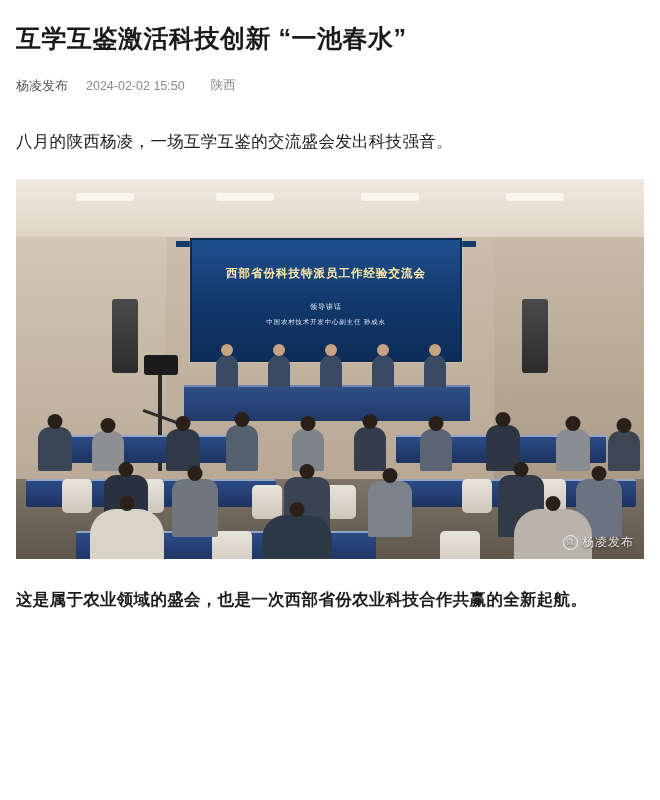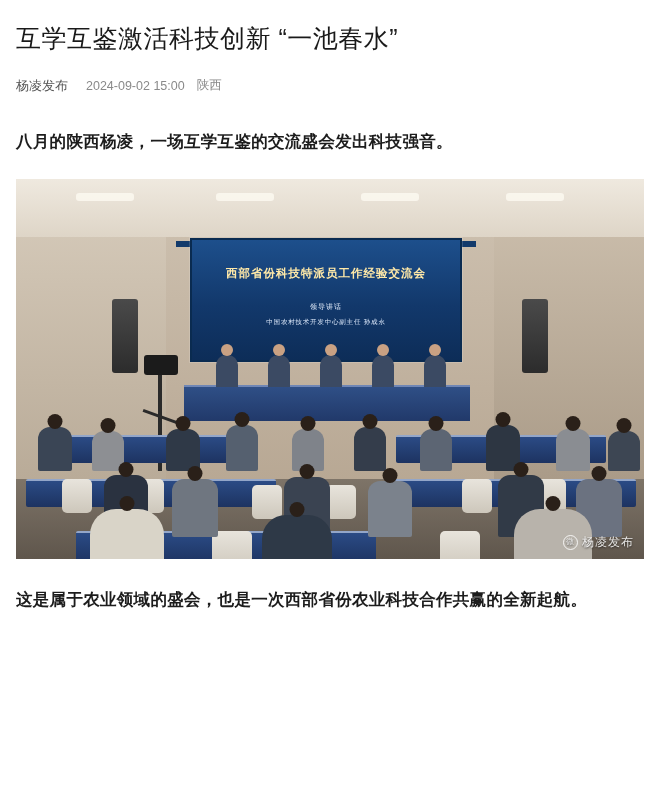--- a/index.html
+++ b/index.html
@@ -15,46 +15,46 @@
     color: #222222;
   }
   .page {
     width: 660px;
     box-sizing: border-box;
     padding: 18px 16px 0 16px;
   }
   .article-title {
     font-size: 25px;
     line-height: 1.3;
-    font-weight: normal;
+    font-weight: bold;
     color: #1a1a1a;
     letter-spacing: 0.5px;
     margin: 4px 0 16px 0;
   }
   .meta-row {
     display: flex;
     align-items: center;
     margin-top: 22px;
     font-size: 12.5px;
     color: #8a8a8a;
   }
   .meta-source {
     color: #555555;
     font-size: 13px;
   }
   .meta-date {
     margin-left: 18px;
   }
   .meta-region {
-    margin-left: 12px;
+    margin-left: 26px;
   }
   .lead-paragraph {
     margin-top: 32px;
     font-size: 16.5px;
-    font-weight: bold;
+    font-weight: normal;
     line-height: 1.75;
     color: #1c1c1c;
     letter-spacing: 0.3px;
   }
   .body-paragraph {
     margin-top: 22px;
     font-size: 16.5px;
     line-height: 1.85;
     color: #2b2b2b;
     text-align: justify;
@@ -254,21 +254,21 @@
 </style>
 </head>
 <body>
 
 <div class="page">
 
   <h1 class="article-title">互学互鉴激活科技创新 “一池春水”</h1>
 
   <div class="meta-row">
     <span class="meta-source">杨凌发布</span>
-    <span class="meta-date">2024-09-02 15:00</span>
+    <span class="meta-date">2024-02-02 15:50</span>
     <span class="meta-region">陕西</span>
   </div>
 
   <p class="lead-paragraph">八月的陕西杨凌，一场互学互鉴的交流盛会发出科技强音。</p>
 
 
   <div class="figure">
     <div class="ph-wall"></div>
     <div class="ph-wall-left"></div>
     <div class="ph-wall-right"></div>

